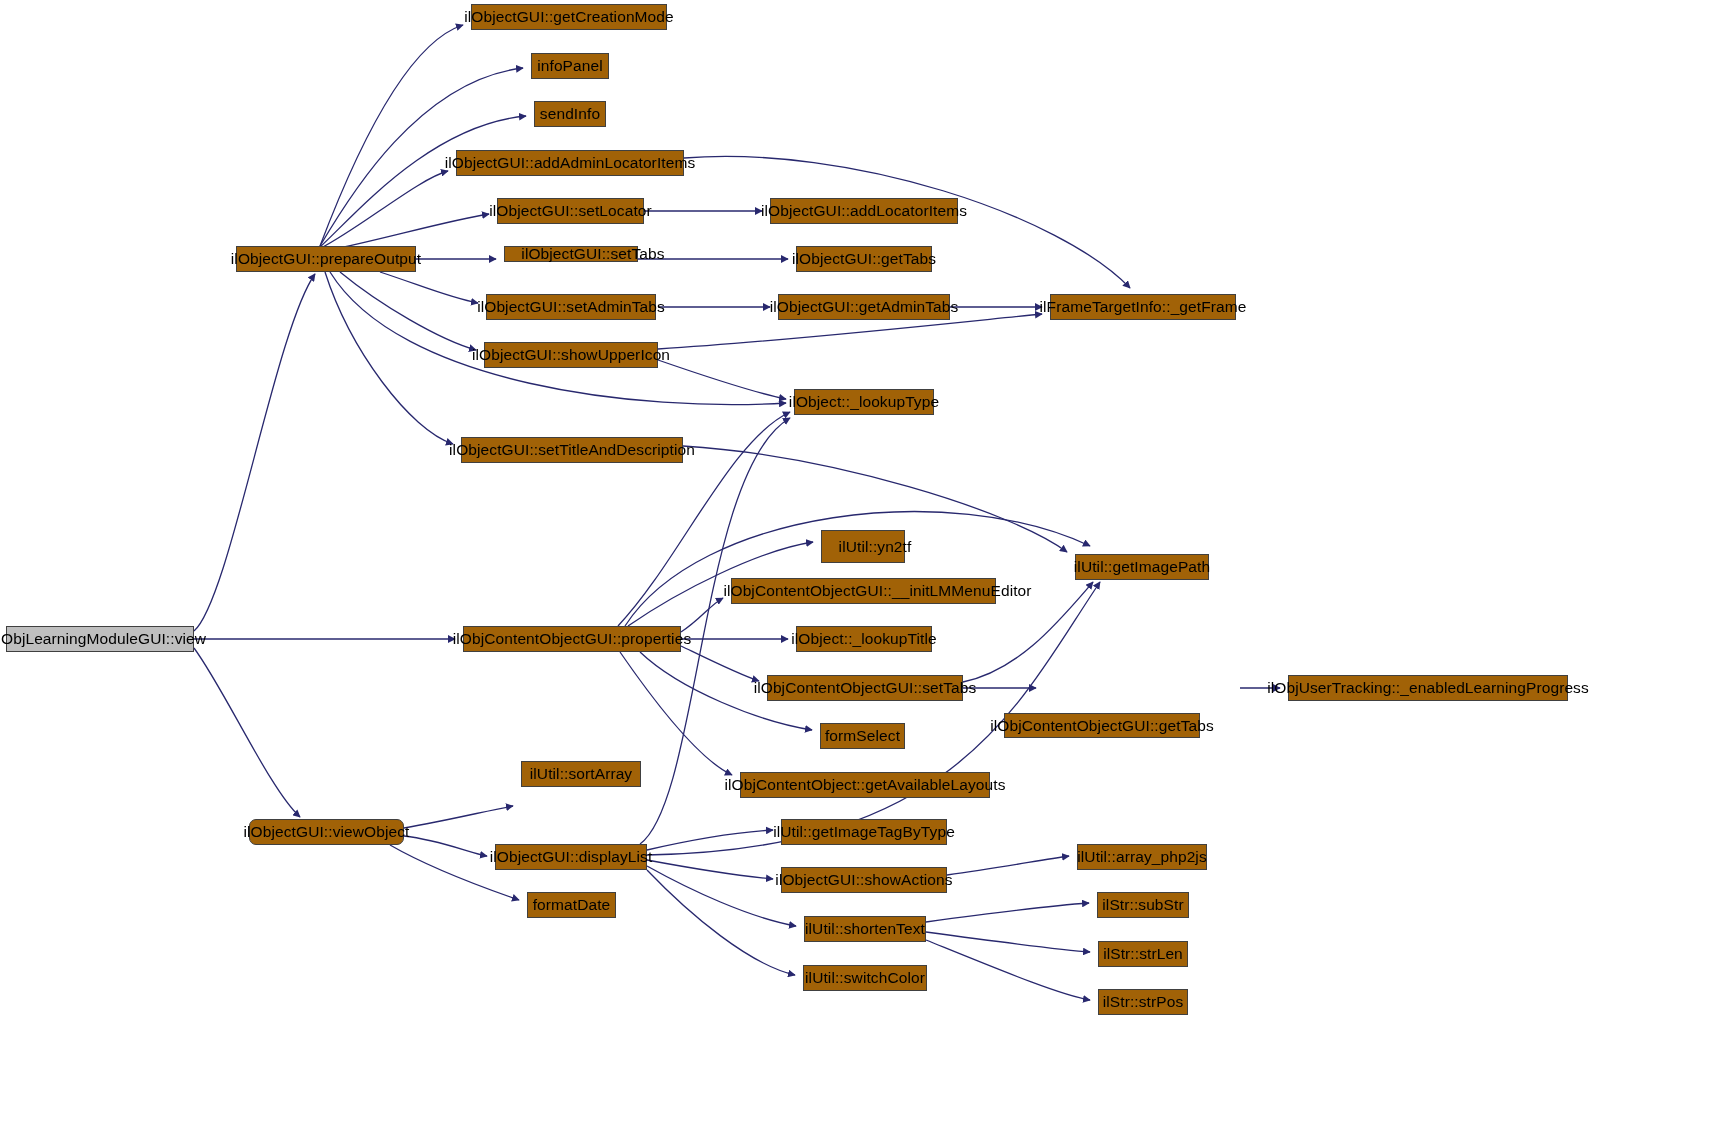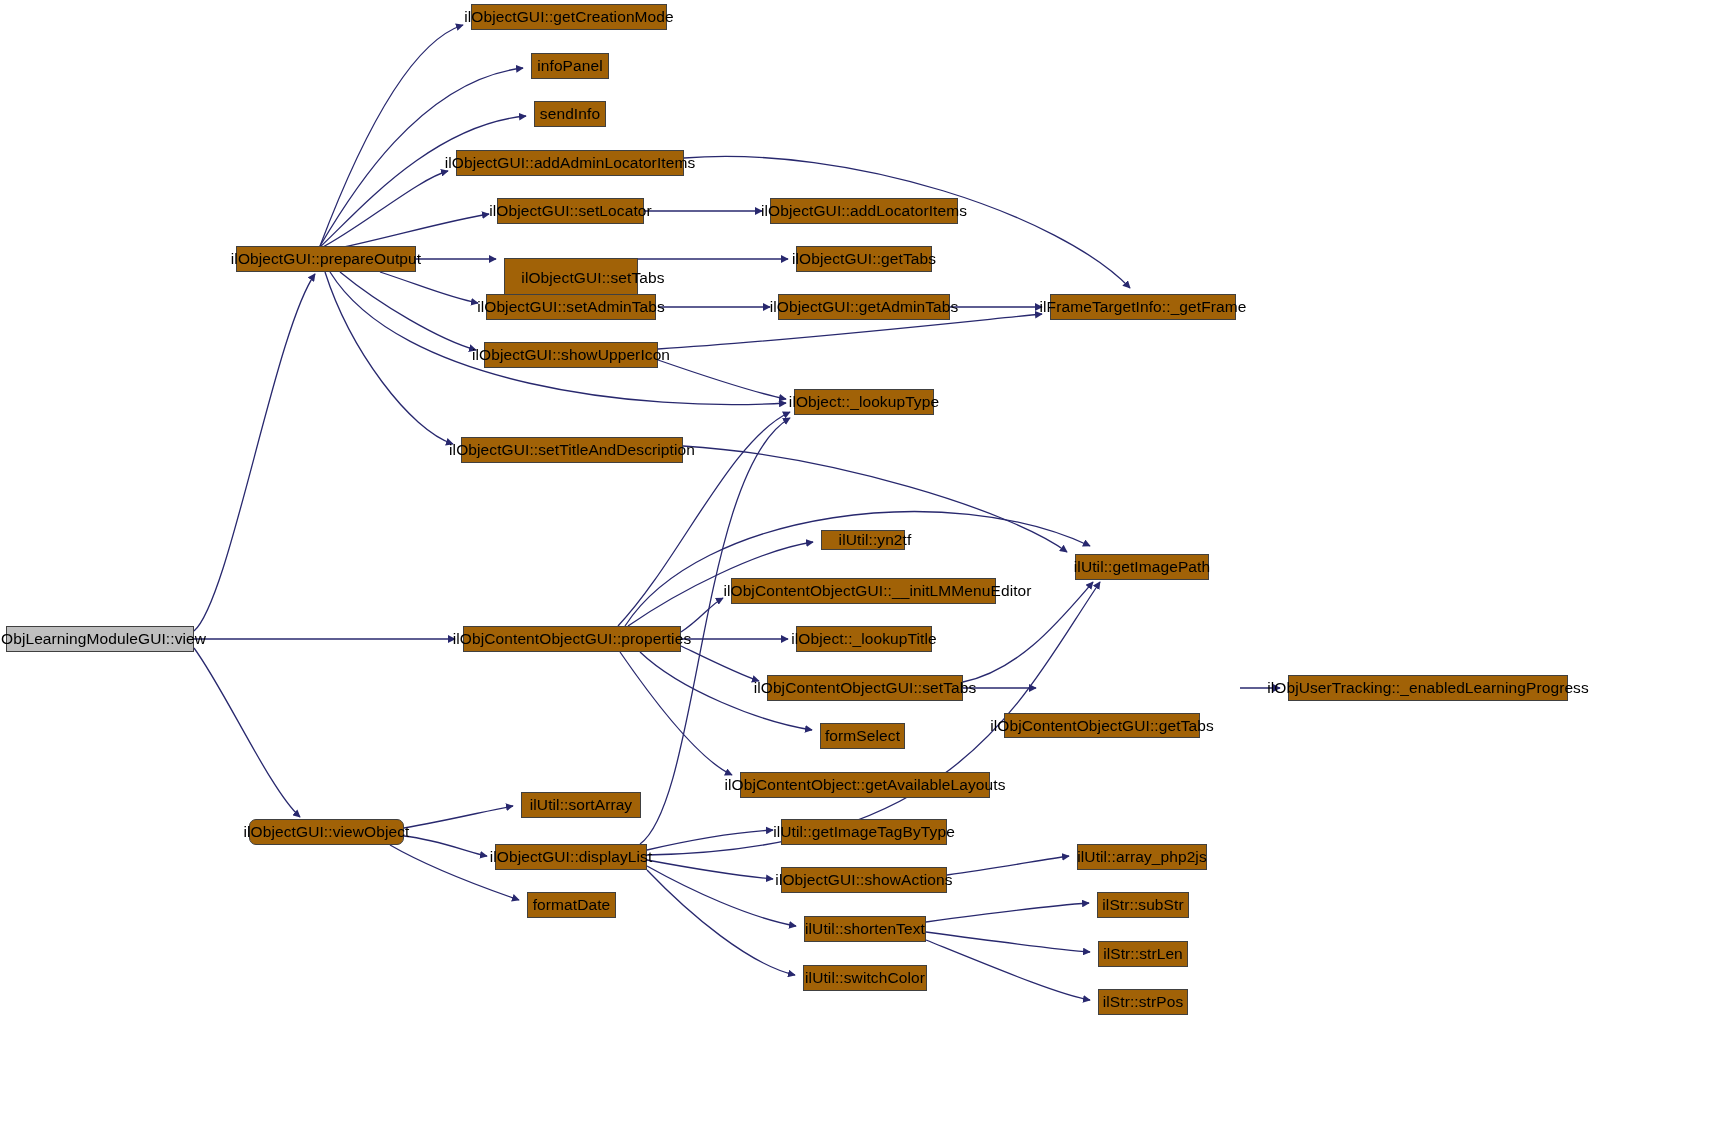--- a/index.html
+++ b/index.html
@@ -104,40 +104,40 @@
   </svg>
   <div id="nodes-layer">
       <div class="node root" style="left: 6px; top: 626px; width: 188px; height: 26px;">ilObjLearningModuleGUI::view</div>
       <div class="node" style="left: 236px; top: 246px; width: 180px; height: 26px;">ilObjectGUI::prepareOutput</div>
       <div class="node" style="left: 471px; top: 4px; width: 196px; height: 26px;">ilObjectGUI::getCreationMode</div>
       <div class="node" style="left: 531px; top: 53px; width: 78px; height: 26px;">infoPanel</div>
       <div class="node" style="left: 534px; top: 101px; width: 72px; height: 26px;">sendInfo</div>
       <div class="node" style="left: 456px; top: 150px; width: 228px; height: 26px;">ilObjectGUI::addAdminLocatorItems</div>
       <div class="node" style="left: 497px; top: 198px; width: 147px; height: 26px;">ilObjectGUI::setLocator</div>
       <div class="node" style="left: 770px; top: 198px; width: 188px; height: 26px;">ilObjectGUI::addLocatorItems</div>
-      <div class="node" style="left: 504px; top: 258px; width: 134px; height: 40px; padding-left: 44px;">ilObjectGUI::setTabs</div>
+      <div class="node" style="left: 504px; top: 246px; width: 134px; height: 16px; padding-left: 44px;">ilObjectGUI::setTabs</div>
       <div class="node" style="left: 796px; top: 246px; width: 136px; height: 26px;">ilObjectGUI::getTabs</div>
       <div class="node" style="left: 486px; top: 294px; width: 170px; height: 26px;">ilObjectGUI::setAdminTabs</div>
       <div class="node" style="left: 778px; top: 294px; width: 172px; height: 26px;">ilObjectGUI::getAdminTabs</div>
       <div class="node" style="left: 1050px; top: 294px; width: 186px; height: 26px;">ilFrameTargetInfo::_getFrame</div>
       <div class="node" style="left: 484px; top: 342px; width: 174px; height: 26px;">ilObjectGUI::showUpperIcon</div>
       <div class="node" style="left: 794px; top: 389px; width: 140px; height: 26px;">ilObject::_lookupType</div>
       <div class="node" style="left: 461px; top: 437px; width: 222px; height: 26px;">ilObjectGUI::setTitleAndDescription</div>
       <div class="node" style="left: 463px; top: 626px; width: 218px; height: 26px;">ilObjContentObjectGUI::properties</div>
-      <div class="node" style="left: 821px; top: 530px; width: 84px; height: 20px; padding-left: 24px;">ilUtil::yn2tf</div>
+      <div class="node" style="left: 821px; top: 530px; width: 84px; height: 33px; padding-left: 24px;">ilUtil::yn2tf</div>
       <div class="node" style="left: 731px; top: 578px; width: 265px; height: 26px; padding-left: 28px;">ilObjContentObjectGUI::__initLMMenuEditor</div>
       <div class="node" style="left: 796px; top: 626px; width: 136px; height: 26px;">ilObject::_lookupTitle</div>
       <div class="node" style="left: 767px; top: 675px; width: 196px; height: 26px;">ilObjContentObjectGUI::setTabs</div>
       <div class="node" style="left: 1004px; top: 675px; width: 196px; height: 25px; margin-top: 38px;">ilObjContentObjectGUI::getTabs</div>
       <div class="node" style="left: 1288px; top: 675px; width: 280px; height: 26px;">ilObjUserTracking::_enabledLearningProgress</div>
       <div class="node" style="left: 1075px; top: 554px; width: 134px; height: 26px;">ilUtil::getImagePath</div>
       <div class="node" style="left: 820px; top: 723px; width: 85px; height: 26px;">formSelect</div>
       <div class="node" style="left: 740px; top: 772px; width: 250px; height: 26px;">ilObjContentObject::getAvailableLayouts</div>
       <div class="node" style="left: 249px; top: 819px; width: 155px; height: 26px; border-radius: 7px;">ilObjectGUI::viewObject</div>
-      <div class="node" style="left: 521px; top: 792px; width: 120px; height: 26px; text-align: right;">ilUtil::sortArray</div>
+      <div class="node" style="left: 521px; top: 761px; width: 120px; height: 26px; text-align: right;">ilUtil::sortArray</div>
       <div class="node" style="left: 495px; top: 844px; width: 152px; height: 26px;">ilObjectGUI::displayList</div>
       <div class="node" style="left: 527px; top: 892px; width: 89px; height: 26px;">formatDate</div>
       <div class="node" style="left: 781px; top: 819px; width: 166px; height: 26px;">ilUtil::getImageTagByType</div>
       <div class="node" style="left: 781px; top: 867px; width: 166px; height: 26px;">ilObjectGUI::showActions</div>
       <div class="node" style="left: 1077px; top: 844px; width: 130px; height: 26px;">ilUtil::array_php2js</div>
       <div class="node" style="left: 804px; top: 916px; width: 122px; height: 26px;">ilUtil::shortenText</div>
       <div class="node" style="left: 803px; top: 965px; width: 124px; height: 26px;">ilUtil::switchColor</div>
       <div class="node" style="left: 1097px; top: 892px; width: 92px; height: 26px;">ilStr::subStr</div>
       <div class="node" style="left: 1098px; top: 941px; width: 90px; height: 26px;">ilStr::strLen</div>
       <div class="node" style="left: 1098px; top: 989px; width: 90px; height: 26px;">ilStr::strPos</div>

